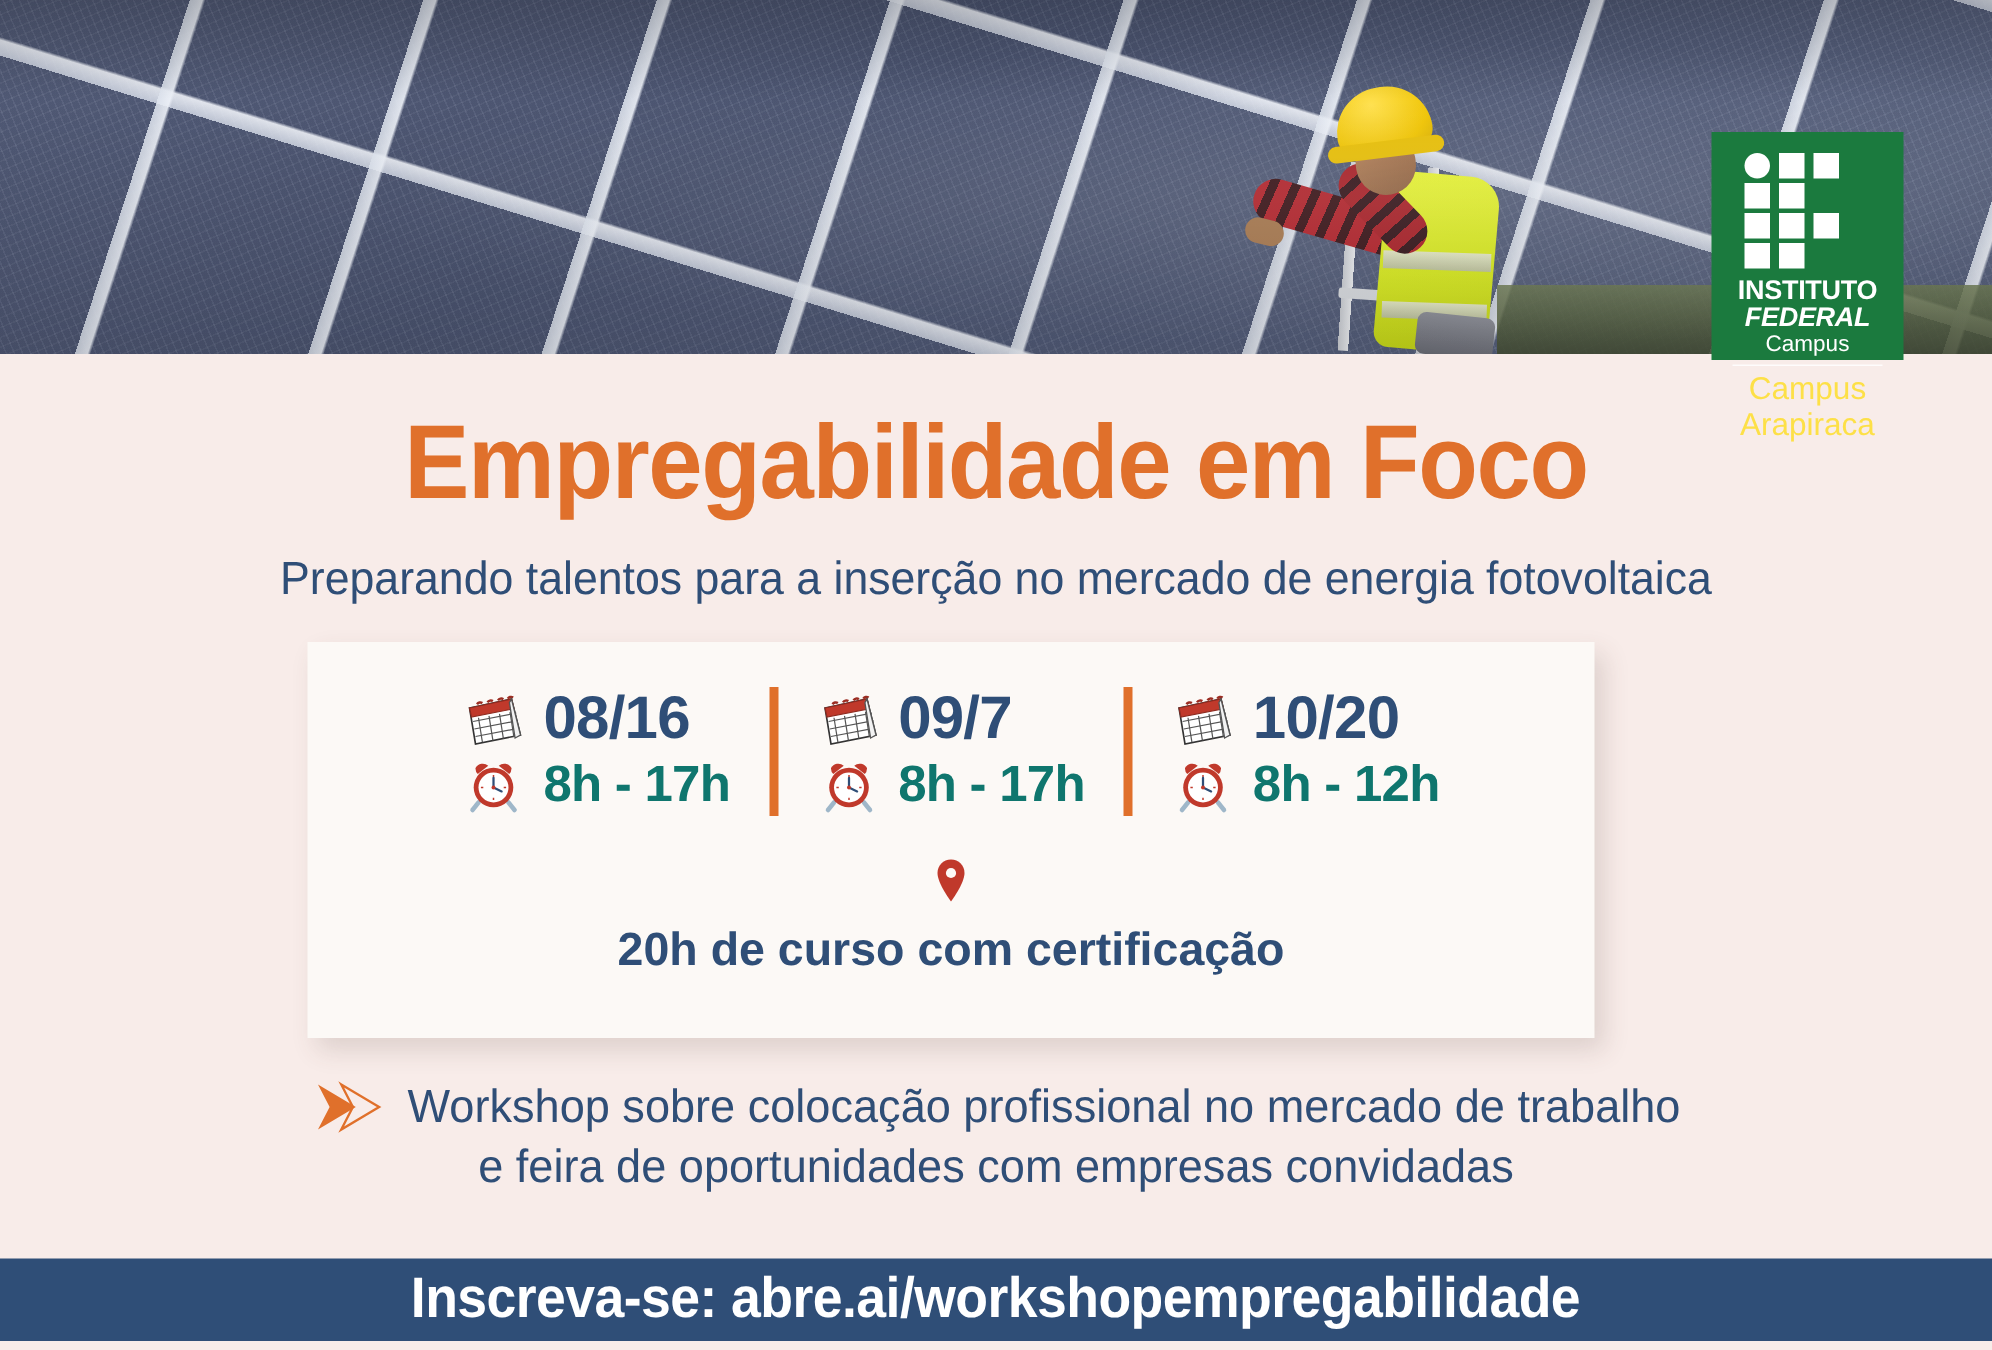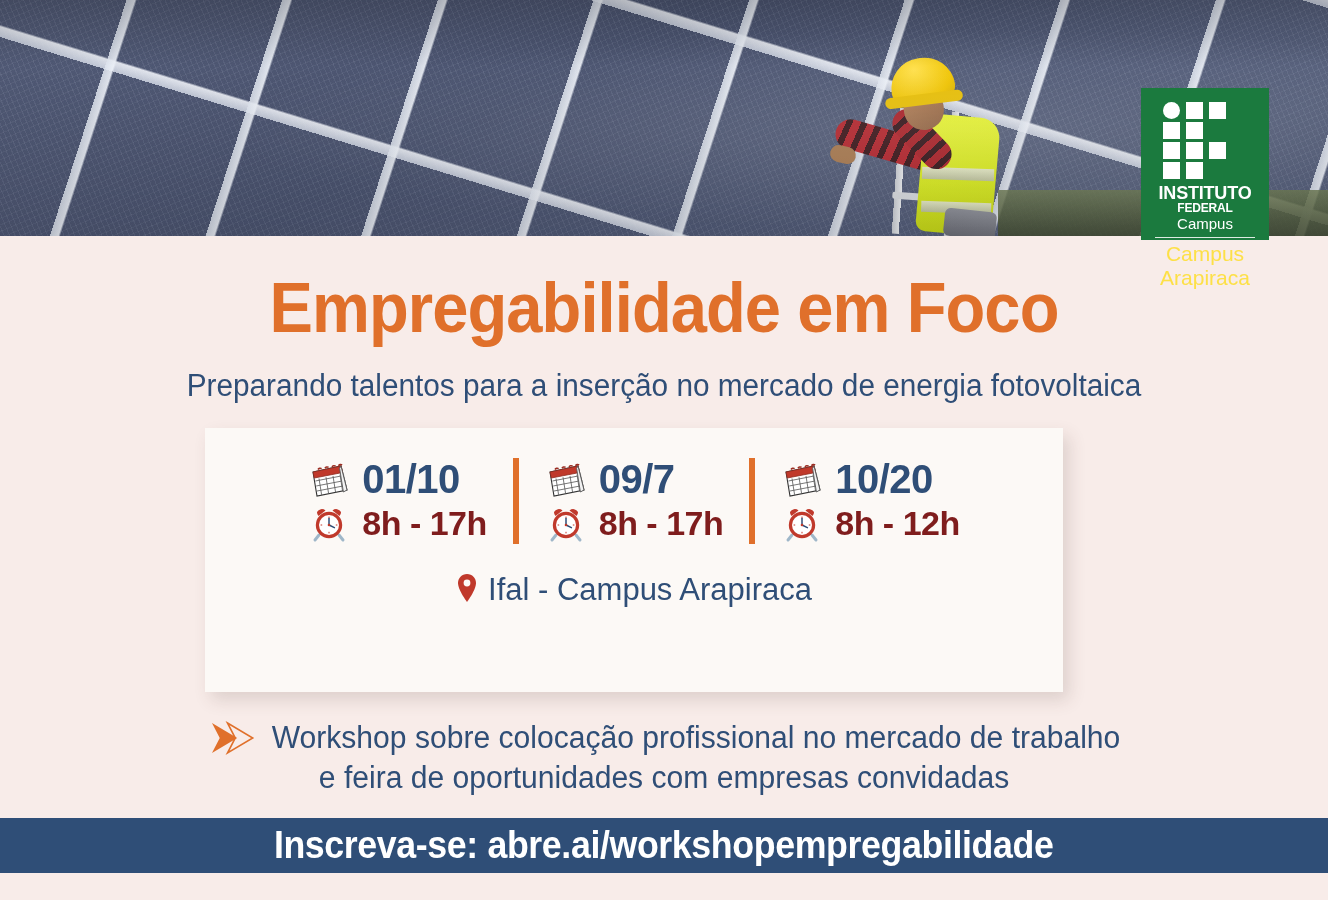--- a/index.html
+++ b/index.html
@@ -153,21 +153,21 @@
     box-sizing: border-box;
     text-align: center;
   }
   .logo-mark { width: 84px; height: 76px; margin: 4px auto 6px auto; position: relative; }
   .lm { position: absolute; background: #ffffff; width: 17px; height: 17px; }
   .lm.circle { border-radius: 50%; }
   .logo-inst, .logo-fed {
     color: #fff; font-weight: bold; letter-spacing: -0.2px; line-height: 1.0;
   }
   .logo-inst { font-size: 18px; }
-  .logo-fed  { font-size: 12px; }
+  .logo-fed  { font-size: 18px; font-style: italic; }
   .logo-alagoas { color: #fff; font-size: 15px; margin-top: 2px; line-height: 1.1; }
   .logo-rule { height: 1px; background: rgba(255,255,255,0.85); margin: 4px 6px; }
   .logo-campus { color: #fde047; font-size: 21px; line-height: 1.15; }
 
   
   .title {
     position: absolute; left: 0; top: 268px; width: 1328px;
     text-align: center;
     font-size: 70px; font-weight: bold;
     color: #E0702B;
@@ -198,21 +198,21 @@
     display: flex; flex-direction: column; gap: 4px;
     padding: 0 26px;
   }
   .date-line { display: flex; align-items: center; gap: 12px; }
   .date-line .ico { width: 42px; height: 40px; flex: none; }
   .date-val {
     font-size: 40px; font-weight: bold; color: #2F4E77; line-height: 1;
     letter-spacing: -0.5px;
   }
   .time-val {
-    font-size: 34px; font-weight: bold; color: #7f1d1d; line-height: 1;
+    font-size: 34px; font-weight: bold; color: #0f766e; line-height: 1;
     letter-spacing: -0.5px;
   }
   .vdiv { width: 6px; height: 86px; background: #E0702B; flex: none; }
 
   .place-row {
     display: flex; align-items: center; justify-content: center; gap: 10px;
     margin-top: 22px;
   }
   .place-text { font-size: 31px; color: #2F4E77; }
   .cert-text {
@@ -224,21 +224,21 @@
   .workshop {
     position: absolute; left: 0; top: 718px; width: 1328px;
     text-align: center; color: #2F4E77; font-size: 31px; line-height: 1.28;
     transform: scaleX(0.97);
   }
   .workshop .l1 { display: flex; align-items: center; justify-content: center; gap: 10px; }
   .arrow-ico { width: 56px; height: 38px; flex: none; }
 
   
   .footer {
-    position: absolute; left: 0; top: 818px; width: 1328px; height: 55px;
+    position: absolute; left: 0; top: 839px; width: 1328px; height: 55px;
     background: #2F4E77;
     display: flex; align-items: center; justify-content: center;
   }
   .footer-text {
     color: #ffffff; font-size: 38px; font-weight: bold; letter-spacing: -0.4px;
     transform: scaleX(0.94);
   }
 </style>
 </head>
 <body>
@@ -306,21 +306,21 @@
               </g>
               <g fill="none" stroke="#9b2d22" stroke-width="1.6">
                 <path d="M10 10.5 a2.6 2.6 0 0 1 3.6 -.8"></path>
                 <path d="M17 9.2 a2.6 2.6 0 0 1 3.6 -.8"></path>
                 <path d="M24 7.9 a2.6 2.6 0 0 1 3.6 -.8"></path>
                 <path d="M30.5 6.8 a2.6 2.6 0 0 1 3.6 -.8"></path>
               </g>
               <path d="M33 7 L39 31 L35.4 33 L31.6 9.4 Z" fill="#f2f2f2" stroke="#555" stroke-width="0.9"></path>
             </svg>
           </span>
-          <span class="date-val">01/10</span>
+          <span class="date-val">08/16</span>
         </div>
         <div class="date-line">
           <span class="ico">
             <svg viewBox="0 0 42 40" width="42" height="40">
               <path d="M9 9 a5.5 5.5 0 0 1 8.5 -1.5 l-7 5.5 A5.5 5.5 0 0 1 9 9 Z" fill="#C0392B"></path>
               <path d="M33 9 a5.5 5.5 0 0 0 -8.5 -1.5 l7 5.5 A5.5 5.5 0 0 0 33 9 Z" fill="#C0392B"></path>
               <path d="M11 32 L7 37" stroke="#9fb7c9" stroke-width="3" stroke-linecap="round"></path>
               <path d="M31 32 L35 37" stroke="#9fb7c9" stroke-width="3" stroke-linecap="round"></path>
               <circle cx="21" cy="22" r="13.2" fill="#C0392B"></circle>
               <circle cx="21" cy="22" r="10" fill="#ffffff"></circle>
@@ -445,22 +445,22 @@
 
     </div>
 
     <div class="place-row">
       <span>
         <svg viewBox="0 0 22 30" width="22" height="30">
           <path d="M11 1 C5.8 1 2 5 2 10 C2 17 11 29 11 29 C11 29 20 17 20 10 C20 5 16.2 1 11 1 Z" fill="#C0392B"></path>
           <circle cx="11" cy="10" r="3.4" fill="#FCF9F6"></circle>
         </svg>
       </span>
-      <span class="place-text">Ifal - Campus Arapiraca</span>
     </div>
+    <div class="cert-text">20h de curso com certificação</div>
   </div>
 
   <div class="workshop">
     <div class="l1">
       <span class="arrow-ico">
         <svg viewBox="0 0 56 38" width="56" height="38">
           <path d="M4 4 L30 19 L4 34 L12 19 Z" fill="#E0702B"></path>
           <path d="M20 4 L46 19 L20 34 L28 19 Z" fill="none" stroke="#E0702B" stroke-width="1.6"></path>
         </svg>
       </span>

